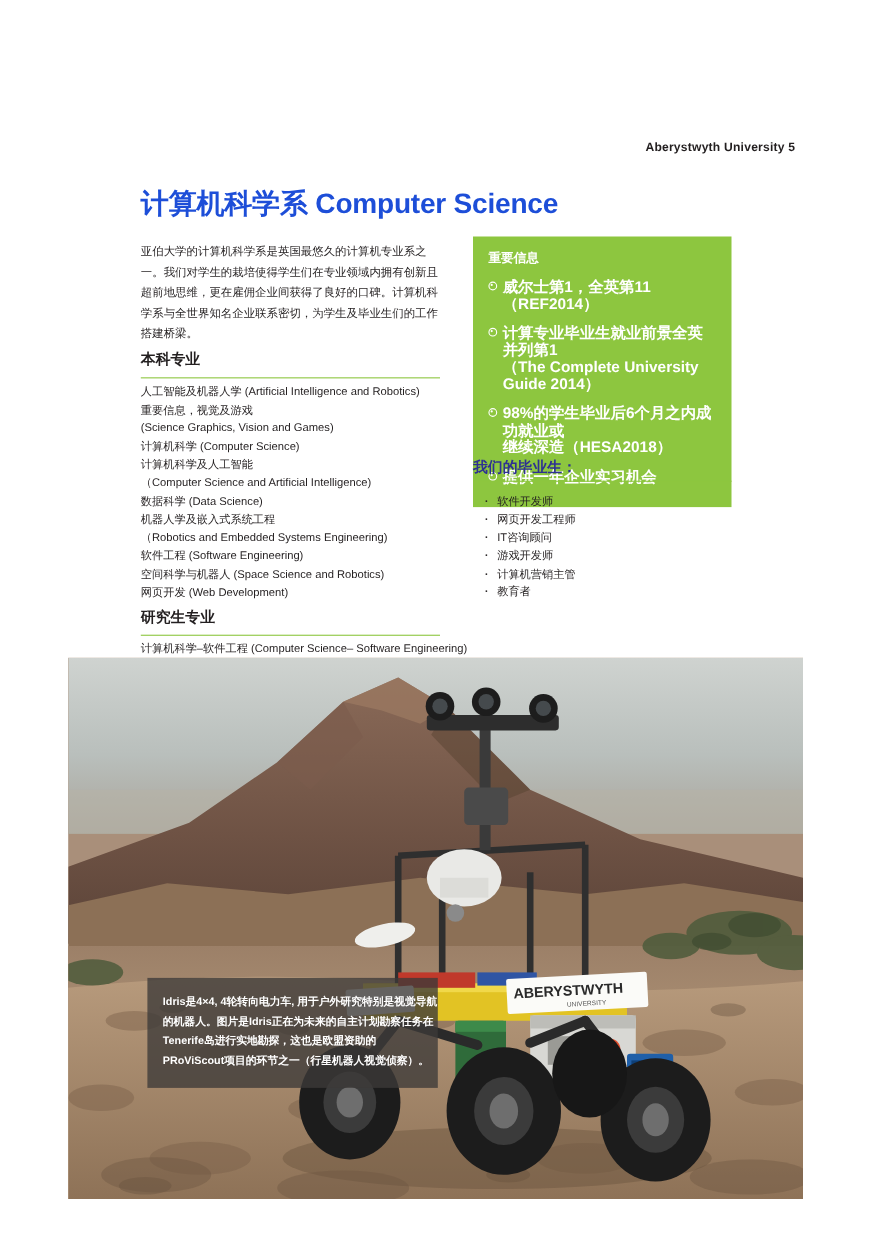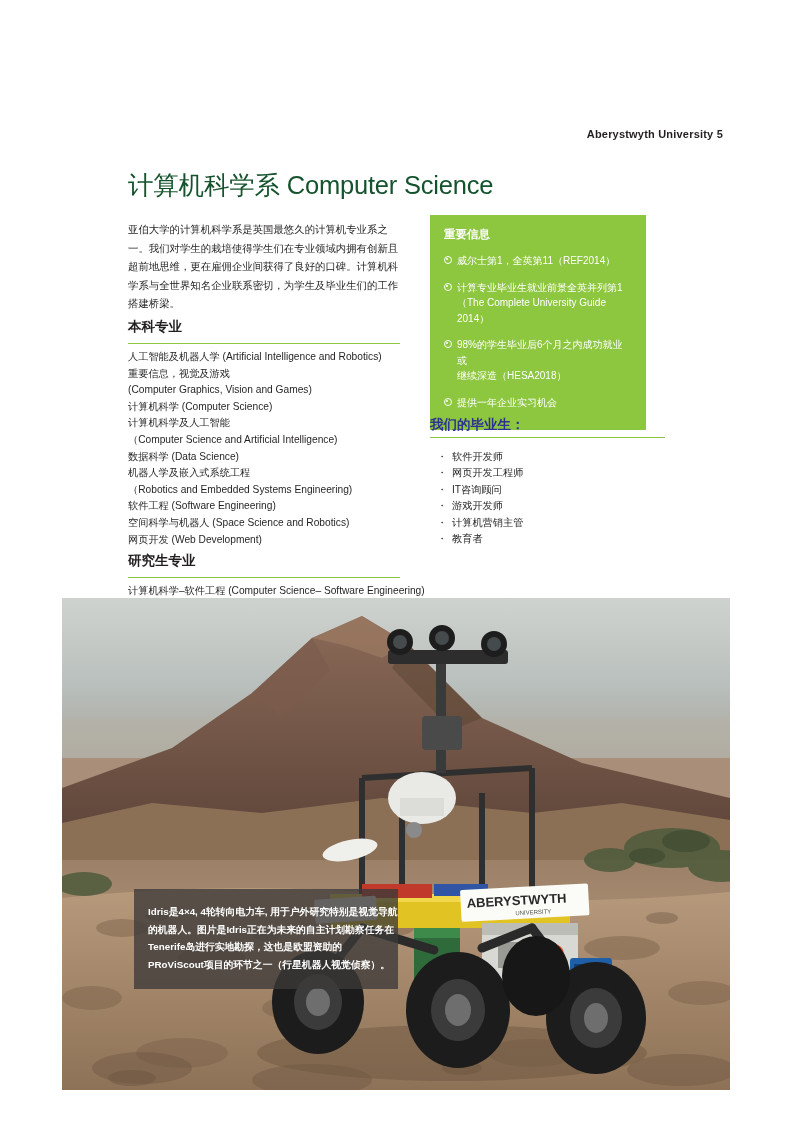--- a/index.html
+++ b/index.html
@@ -26,22 +26,22 @@
     color: #231f20;
     letter-spacing: 0.2px;
   }
 
   
   .page-title {
     position: absolute;
     top: 168px;
     left: 128px;
     font-size: 25.5px;
-    font-weight: normal;
-    color: #14532d;
+    font-weight: bold;
+    color: #1d4ed8;
     letter-spacing: -0.2px;
   }
 
   
   .intro {
     position: absolute;
     top: 221px;
     left: 128px;
     width: 272px;
     font-size: 10.4px;
@@ -90,38 +90,38 @@
     line-height: 16.6px;
     color: #231f20;
   }
   .pg-list div { white-space: nowrap; }
 
   
   .info-box {
     position: absolute;
     top: 215px;
     left: 430px;
-    width: 216px;
+    width: 235px;
     background: #8dc63f;
     color: #ffffff;
     padding: 12px 14px 20px 14px;
     box-sizing: border-box;
   }
   .info-box-title {
     font-size: 11.5px;
     font-weight: bold;
     margin-bottom: 11px;
   }
   .info-item {
     position: relative;
     padding-left: 13px;
-    font-size: 10px;
+    font-size: 14px;
     line-height: 15.5px;
     margin-bottom: 11px;
-    font-weight: normal;
+    font-weight: bold;
   }
   .info-item:last-child { margin-bottom: 0; }
   .info-bullet {
     position: absolute;
     left: 0;
     top: 3px;
     width: 8px;
     height: 8px;
     border-radius: 50%;
     border: 1.6px solid #ffffff;
@@ -205,21 +205,21 @@
 <div class="page-header">Aberystwyth University 5</div>
 
 <div class="page-title">计算机科学系 Computer Science</div>
 
 <div class="intro">亚伯大学的计算机科学系是英国最悠久的计算机专业系之一。我们对学生的栽培使得学生们在专业领域内拥有创新且超前地思维，更在雇佣企业间获得了良好的口碑。计算机科学系与全世界知名企业联系密切，为学生及毕业生们的工作搭建桥梁。</div>
 
 <div class="section-heading ug-heading">本科专业</div>
 <div class="ug-list">
   <div>人工智能及机器人学 (Artificial Intelligence and Robotics)</div>
   <div>重要信息，视觉及游戏</div>
-  <div>(Computer Graphics, Vision and Games)</div>
+  <div>(Science Graphics, Vision and Games)</div>
   <div>计算机科学 (Computer Science)</div>
   <div>计算机科学及人工智能</div>
   <div>（Computer Science and Artificial Intelligence)</div>
   <div>数据科学 (Data Science)</div>
   <div>机器人学及嵌入式系统工程</div>
   <div>（Robotics and Embedded Systems Engineering)</div>
   <div>软件工程 (Software Engineering)</div>
   <div>空间科学与机器人 (Space Science and Robotics)</div>
   <div>网页开发 (Web Development)</div>
 </div>

